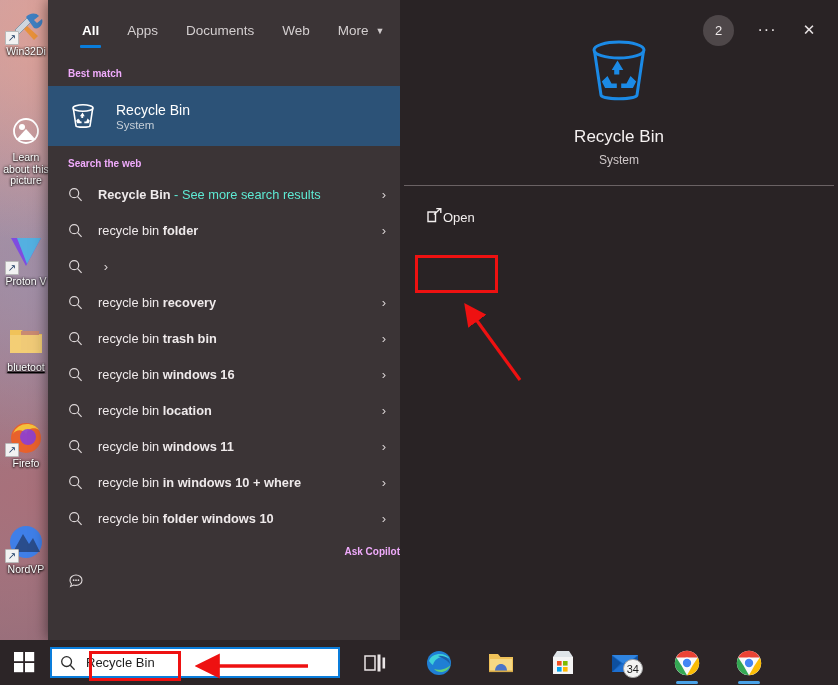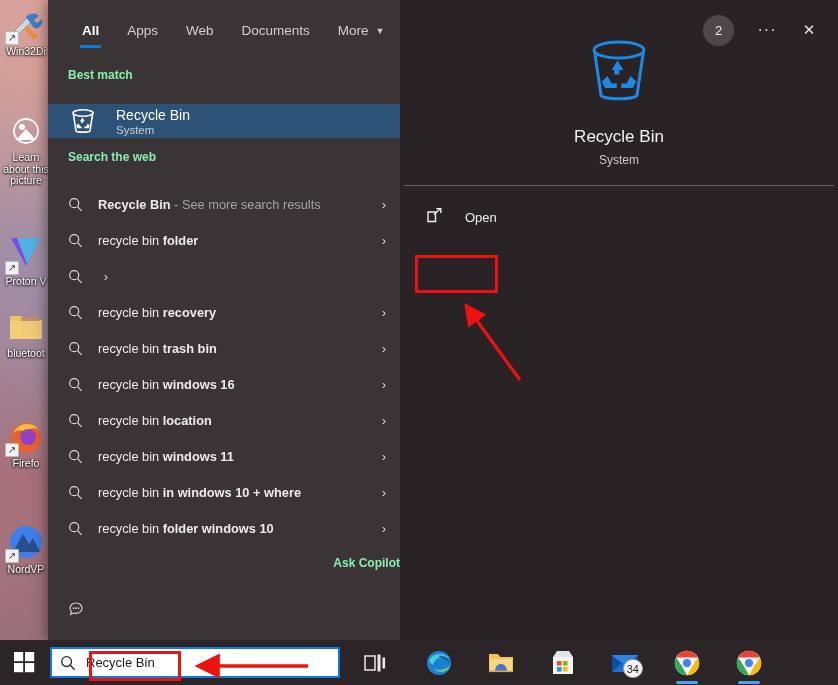--- a/index.html
+++ b/index.html
@@ -103,22 +103,22 @@
   }
   .wb {
     width: 38px; height: 38px;
     display: flex; align-items: center; justify-content: center;
     color: #e9e4e5; font-size: 15px; cursor: default;
   }
   .wb.dots { font-size: 16px; letter-spacing: 1px; }
 
   
   .sect-head {
-    padding: 8px 0 22px 20px;
-    font-size: 12px; font-weight: bold; color: #86efac;
+    padding: 8px 0 7px 20px;
+    font-size: 10px; font-weight: bold; color: #f0abfc;
   }
 
   
   .bestmatch {
     height: 60px; margin: 0;
     background: #2c5277;
     display: flex; align-items: center; padding-left: 20px;
   }
   .bm-icon { width: 34px; flex: none; display: flex; align-items: center; }
   .bm-text { margin-left: 14px; display: flex; flex-direction: column; gap: 1px; }
@@ -131,41 +131,41 @@
     min-height: 36px;
     display: flex; align-items: center;
     padding: 2px 14px 2px 20px;
   }
   .web-row .sicon { width: 22px; flex: none; color: #ded8d9; display: flex; align-items: center; }
   .web-row .label {
     flex: 1; font-size: 12.8px; color: #efeaeb;
     line-height: 17px; padding-left: 8px;
   }
   .web-row .label b { font-weight: bold; }
-  .web-row .label .dim { color: #a3a3a3; }
+  .web-row .label .dim { color: #5eead4; }
   .web-row .chev { width: 18px; flex: none; color: #d8d2d3; font-size: 13px; text-align: right; }
   .copilot-row { min-height: 48px; align-items: flex-start; padding-top: 8px; }
   .copilot-row .sicon { margin-top: 1px; }
 
   
   .preview-top {
     height: 185px;
     display: flex; flex-direction: column;
     align-items: center; justify-content: center;
     padding-top: 12px;
   }
   .prev-title { margin-top: 14px; font-size: 17px; color: #f5f1f1; }
   .prev-sub { margin-top: 6px; font-size: 12px; color: #cfc8c9; }
   .prev-divider {
     height: 1px; margin: 0 4px 0 4px;
     background: #6a6264;
   }
   .actions { padding: 16px 0 0 14px; }
   .open-btn {
-    display: inline-flex; align-items: center; gap: 22px;
+    display: inline-flex; align-items: center; gap: 0;
     height: 30px; padding: 0 12px;
     color: #f2eeee; font-size: 13px;
   }
 
   
   .ann-box {
     position: absolute; border: 3px solid #ee1111;
     pointer-events: none; z-index: 20;
   }
   .ann-arrow { position: absolute; z-index: 21; pointer-events: none; }
@@ -250,21 +250,21 @@
       <div class="desk-glyph">
         <svg width="38" height="38" viewBox="0 0 38 38">
           <path d="M4 2 L34 2 L19 30 Z" fill="#7f4ce0"></path>
           <path d="M10 2 L34 2 L20 28 Z" fill="#4cc2e0" opacity="0.85"></path>
         </svg>
         <div class="shortcut-arrow">↗</div>
       </div>
       <div class="desk-label">Proton V</div>
     </div>
 
-    <div class="desk-icon" style="top:308px;">
+    <div class="desk-icon" style="top:322px;text-decoration:underline;">
       <div class="desk-glyph">
         <svg width="38" height="38" viewBox="0 0 38 38">
           <path d="M3 8 L15 8 L18 12 L35 12 L35 31 L3 31 Z" fill="#f0c259"></path>
           <rect x="14" y="9" width="18" height="19" fill="#c98a72"></rect>
           <path d="M3 13 L35 13 L35 31 L3 31 Z" fill="#f3cf77" opacity="0.92"></path>
         </svg>
       </div>
       <div class="desk-label">bluetoot</div>
     </div>
 
@@ -297,24 +297,24 @@
     <div class="pane-left">
 
       <div class="tabbar">
         <div class="tab active">
           <span>All</span>
         </div>
         <div class="tab">
           <span>Apps</span>
         </div>
         <div class="tab">
+          <span>Documents</span>
+        </div>
+        <div class="tab">
           <span>Web</span>
-        </div>
-        <div class="tab">
-          <span>Documents</span>
         </div>
         <div class="tab">
           <span>More</span>
           <span class="caret">▼</span>
         </div>
       </div>
 
       <div class="sect-head">Best match</div>
 
       <div class="bestmatch">

